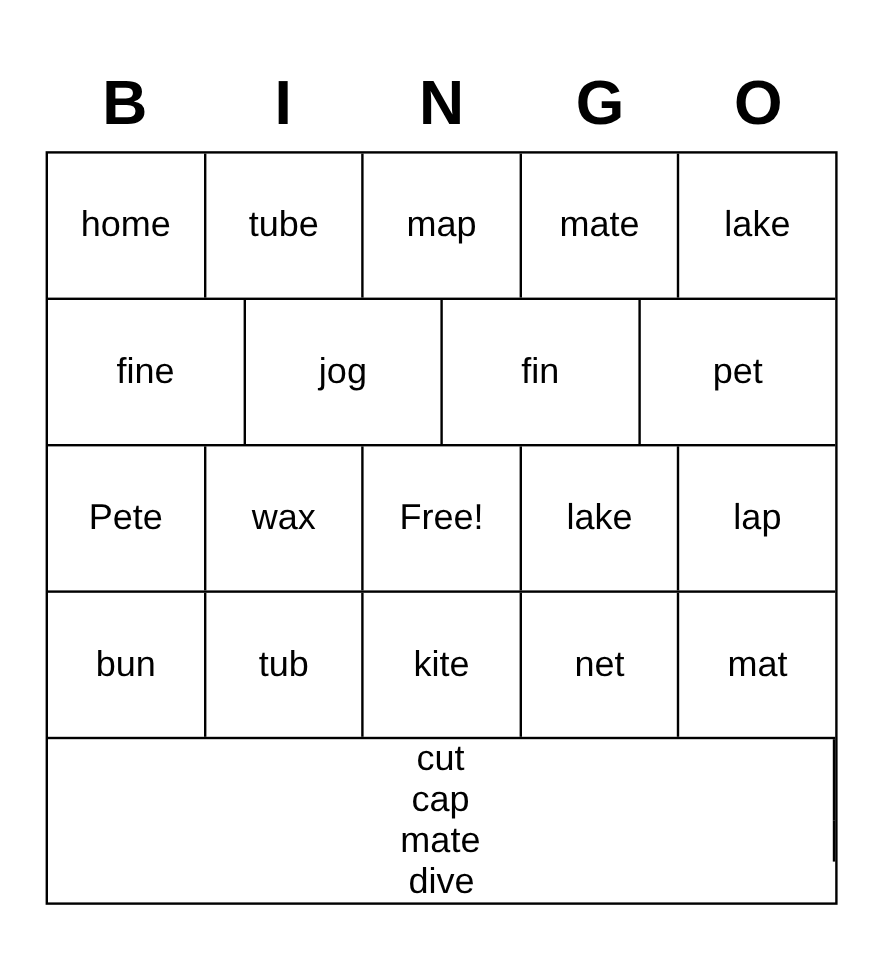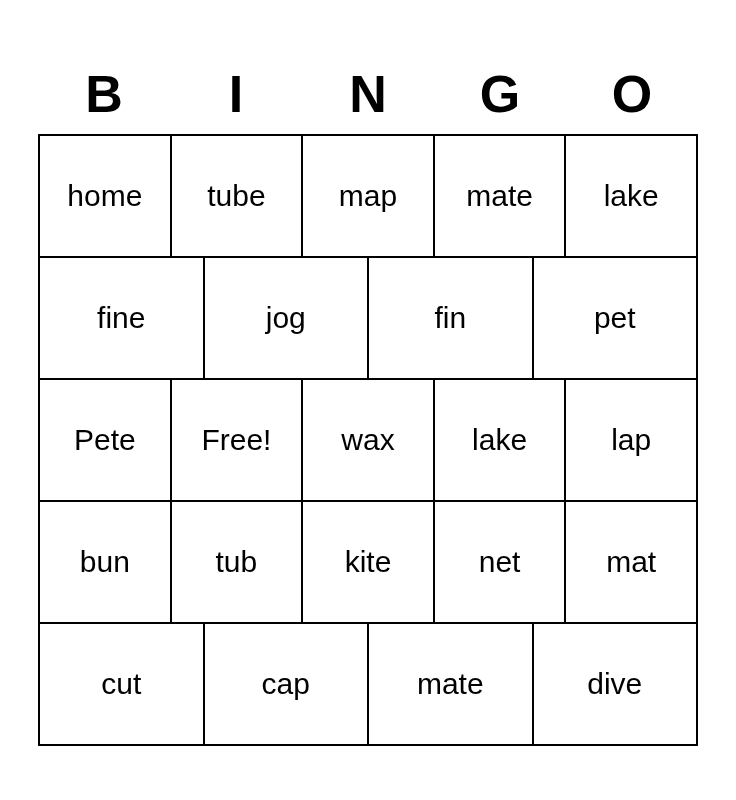--- a/index.html
+++ b/index.html
@@ -46,20 +46,21 @@
       width: 660px;
     }
 
     .bingo-row {
       display: flex;
       border-bottom: 2px solid #000;
     }
 
     .bingo-row:last-child {
       border-bottom: none;
+      flex-direction: column;
     }
 
     .bingo-cell {
       flex: 1;
       height: 120px;
       display: flex;
       align-items: center;
       justify-content: center;
       border-right: 2px solid #000;
       font-size: 30px;
@@ -93,22 +94,22 @@
         <div class="bingo-cell">lake</div>
       </div>
       <div class="bingo-row">
         <div class="bingo-cell">fine</div>
         <div class="bingo-cell">jog</div>
         <div class="bingo-cell">fin</div>
         <div class="bingo-cell">pet</div>
       </div>
       <div class="bingo-row">
         <div class="bingo-cell">Pete</div>
+        <div class="bingo-cell">wax</div>
         <div class="bingo-cell">Free!</div>
-        <div class="bingo-cell">wax</div>
         <div class="bingo-cell">lake</div>
         <div class="bingo-cell">lap</div>
       </div>
       <div class="bingo-row">
         <div class="bingo-cell">bun</div>
         <div class="bingo-cell">tub</div>
         <div class="bingo-cell">kite</div>
         <div class="bingo-cell">net</div>
         <div class="bingo-cell">mat</div>
       </div>

